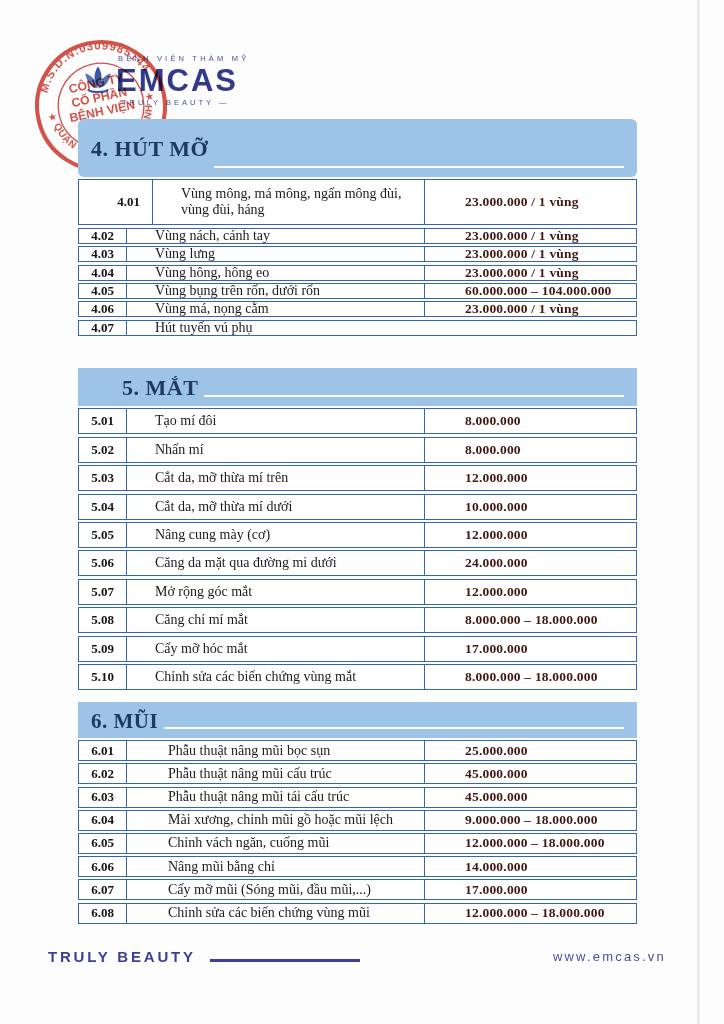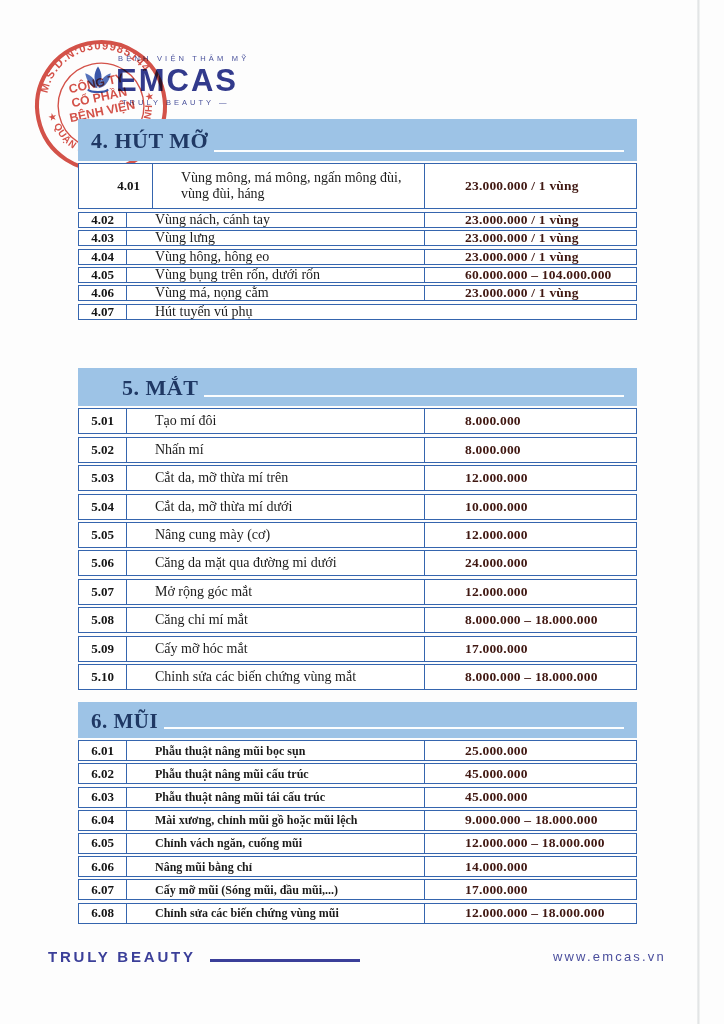--- a/index.html
+++ b/index.html
@@ -25,44 +25,44 @@
   
   .stamp{
     position:absolute;left:33px;top:38px;width:136px;height:136px;
     transform:rotate(-12deg);
     opacity:.88;mix-blend-mode:multiply;
   }
   
   .section{position:absolute;left:78px;width:559px;}
   #sec4{top:119px;} #sec5{top:368px;} #sec6{top:702px;}
   .band{display:flex;align-items:center;background:#9dc3e6;padding:0 10px 0 13px;}
-  #sec4 .band{height:42px;} #sec5 .band{height:38px;padding-left:44px;} #sec6 .band{height:36px;}
+  #sec4 .band{height:58px;border-radius:6px;} #sec5 .band{height:38px;padding-left:44px;} #sec6 .band{height:36px;}
   .band .title{font-weight:bold;font-size:22px;color:#1f3864;letter-spacing:.5px;white-space:nowrap;padding-top:2px;}
   #sec6 .band .title{font-size:21px;}
   .band .rule{flex:1;height:2px;background:#fbfdfe;margin-left:6px;margin-right:3px;align-self:flex-end;margin-bottom:9px;}
   .rows{margin-top:0;}
   .row{
     display:flex;align-items:stretch;background:#fff;
     border:1.6px solid #3565ae;margin-top:2.4px;box-sizing:border-box;
   }
   #sec4 .row{height:16px;}
   #sec4 .rows .row:first-child{height:46px;padding-left:26px;}
   #sec5 .row{height:26px;}
-  #sec6 .row{height:21px;margin-top:2.2px;}
+  #sec6 .row{height:21px;margin-top:2.2px;gap:13px;}
   .code{
     width:47px;flex:0 0 47px;border-right:1.6px solid #3565ae;
     display:flex;align-items:center;justify-content:center;
     font-weight:bold;font-size:13px;color:#141414;
   }
   .desc{
     flex:1;display:flex;align-items:center;
     padding-left:28px;font-size:14px;color:#1b1b1b;
     white-space:pre-line;line-height:16px;
   }
-  #sec6 .desc{font-size:12px;font-weight:bold;}
+  #sec6 .desc{font-size:14px;}
   .price{
     width:212px;flex:0 0 212px;border-left:1.6px solid #3565ae;
     display:flex;align-items:center;padding-left:40px;box-sizing:border-box;
     font-weight:bold;font-size:13.5px;color:#401812;letter-spacing:.2px;
   }
   
   .footer{
     position:absolute;left:48px;right:58px;top:948px;
     display:flex;align-items:center;
     font-family:"Liberation Sans",sans-serif;color:#3b3f99;

